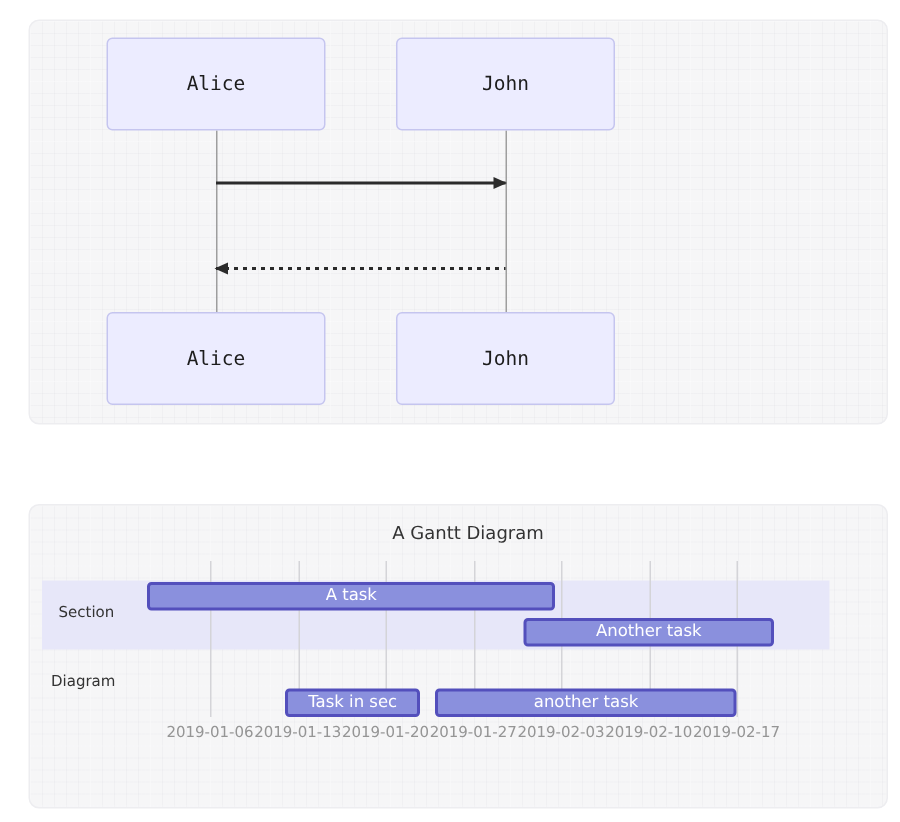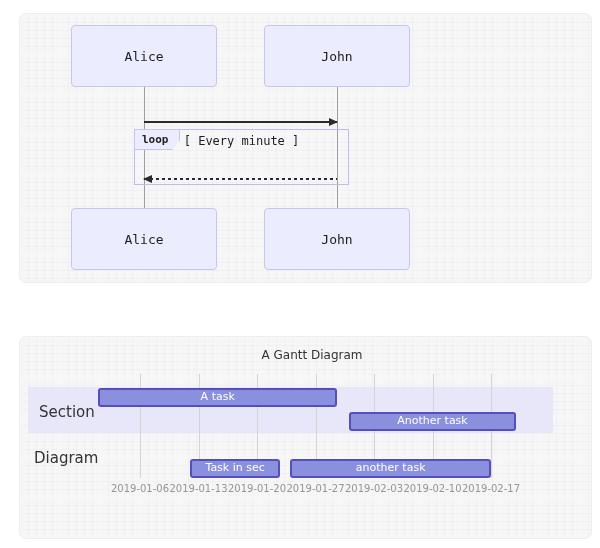--- a/index.html
+++ b/index.html
@@ -52,21 +52,21 @@
 
   
   .gantt-title{position:absolute;left:0;top:11px;width:100%;padding-left:13px;box-sizing:border-box;
                text-align:center;font-size:12px;color:var(--label-text);}
   .band{position:absolute;left:8px;top:50px;width:525px;height:46px;background:var(--section-band);}
   .grid-line{position:absolute;top:37px;height:104px;width:1px;background:var(--grid-line);}
   .task-bar{position:absolute;height:19px;box-sizing:border-box;border-radius:3px;
             background:var(--task-fill);border:2px solid var(--task-border);
             color:#ffffff;font-size:11px;text-align:center;line-height:14px;
             white-space:nowrap;overflow:hidden;}
-  .sec-label{position:absolute;font-size:15px;color:var(--label-text);}
+  .sec-label{position:absolute;font-size:10px;color:var(--label-text);}
   .sec-0{left:19px;top:401px;} .sec-1{left:14px;top:447px;}
   .gantt .sec-0{top:66px;} .gantt .sec-1{top:112px;}
   .tick-label{position:absolute;top:146px;width:72px;text-align:center;
               font-size:10px;color:var(--tick-text);white-space:nowrap;}
 </style>
 </head>
 <body>
 
 <div class="stage">
 
@@ -78,24 +78,20 @@
       <span>Alice</span>
     </div>
     <div class="actor a-right a-top">
       <span>John</span>
     </div>
 
     <div class="arrow arrow-solid">
       <i class="head head-right"></i>
     </div>
 
-    <div class="loop-box">
-      <div class="loop-label">loop</div>
-      <div class="loop-cond">[ Every minute ]</div>
-    </div>
 
     <div class="arrow arrow-dashed">
       <i class="head head-left"></i>
     </div>
 
     <div class="actor a-left a-bot">
       <span>Alice</span>
     </div>
     <div class="actor a-right a-bot">
       <span>John</span>
@@ -113,21 +109,21 @@
         <div class="grid-line" style="left: 237px;"></div>
         <div class="tick-label" style="left: 201px;">2019-01-20</div>
         <div class="grid-line" style="left: 295.5px;"></div>
         <div class="tick-label" style="left: 259.5px;">2019-01-27</div>
         <div class="grid-line" style="left: 354px;"></div>
         <div class="tick-label" style="left: 318px;">2019-02-03</div>
         <div class="grid-line" style="left: 412.5px;"></div>
         <div class="tick-label" style="left: 376.5px;">2019-02-10</div>
         <div class="grid-line" style="left: 471px;"></div>
         <div class="tick-label" style="left: 435px;">2019-02-17</div>
-        <div class="task-bar" style="left: 78.2143px; width: 239px; top: 51px;">A task</div>
+        <div class="task-bar" style="left: 78.2143px; width: 272px; top: 51px;">A task</div>
         <div class="task-bar" style="left: 328.929px; width: 167.143px; top: 74.5px;">Another task</div>
         <div class="task-bar" style="left: 170.143px; width: 90px; top: 98px; margin-top: 24px;">Task in sec</div>
         <div class="task-bar" style="left: 270.429px; width: 200.571px; top: 121.5px;">another task</div>
       </div>
     <div class="sec-label sec-0">Section</div>
     <div class="sec-label sec-1">Diagram</div>
   </section>
 </div>
 
 </body></html>

